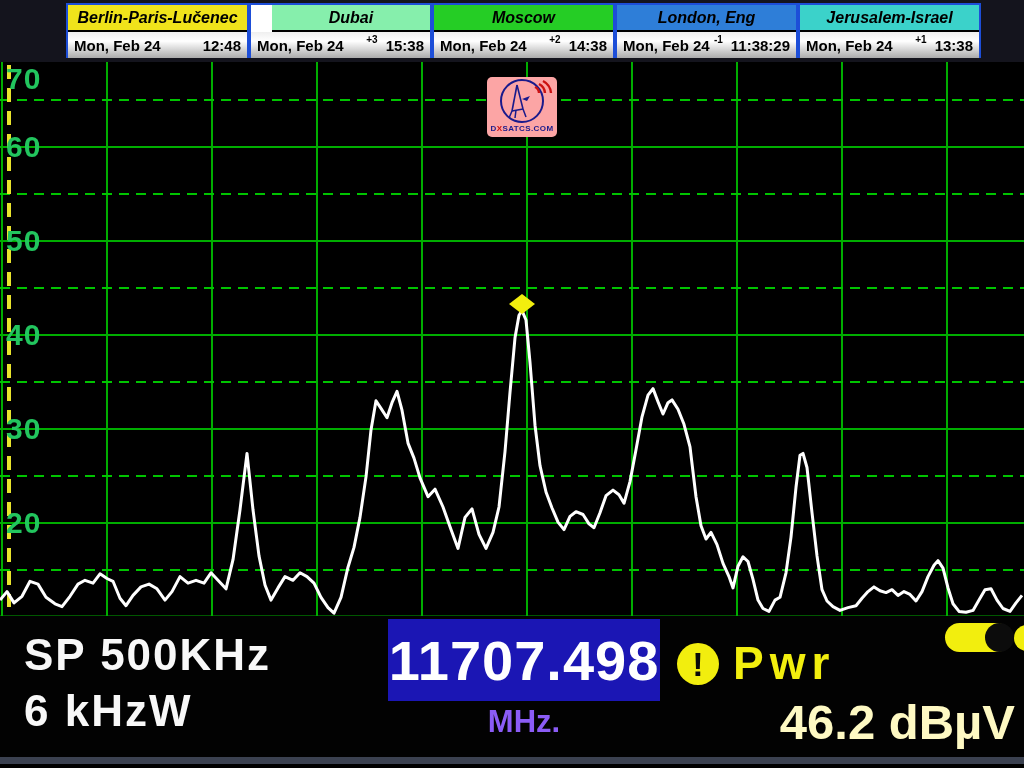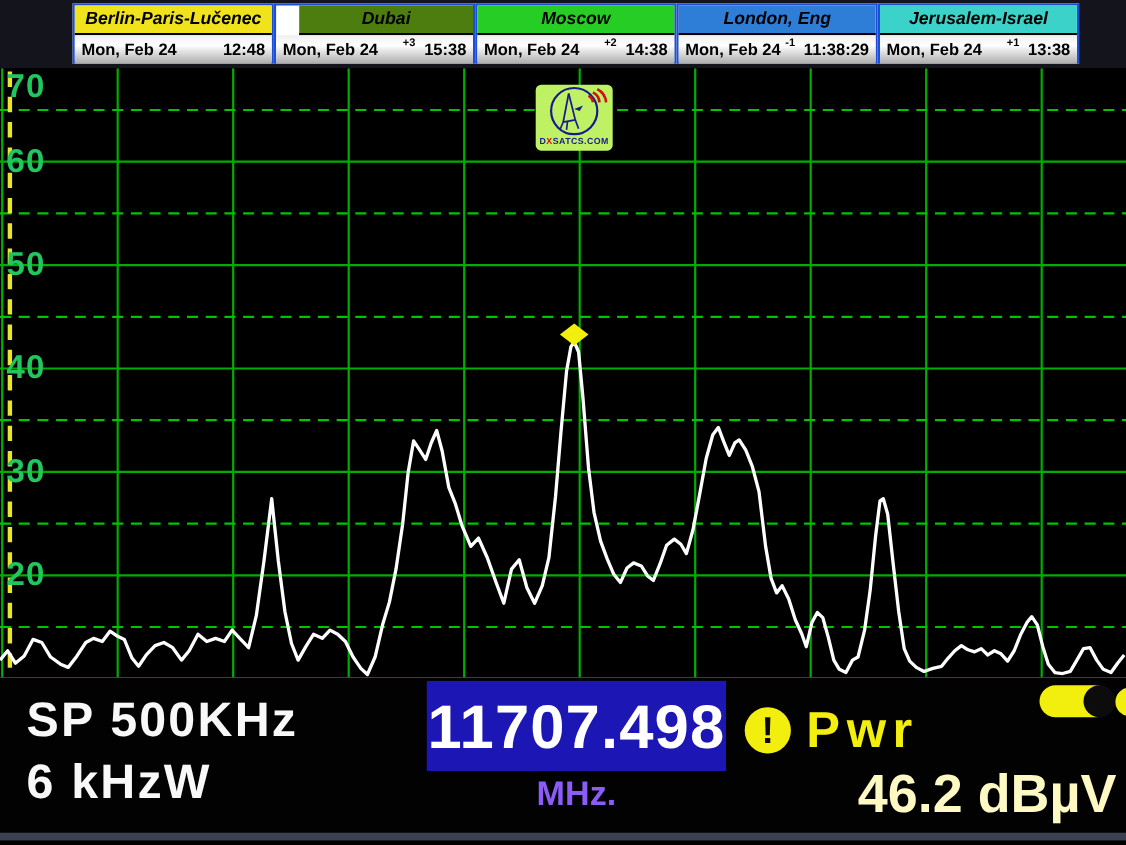--- a/index.html
+++ b/index.html
@@ -14,21 +14,21 @@
   .c-body{height:26px;display:flex;align-items:center;padding:0 6px;
           background:linear-gradient(#efefef,#ffffff 35%,#ababab);
           font-weight:bold;font-size:15px;color:#000;}
   .c-off{margin-left:auto;font-size:10px;font-weight:bold;transform:translateY(-6px);}
   .c-time{margin-left:8px;}
 
   
   .chart{position:absolute;left:0;top:62px;width:1024px;height:558px;background:#000;}
   .ylab{position:absolute;left:6px;color:#22c55e;font-weight:bold;font-size:30px;
         line-height:32px;letter-spacing:1px;}
-  .logo{position:absolute;left:487px;top:15px;width:70px;height:60px;background:#bef264;
+  .logo{position:absolute;left:487px;top:15px;width:70px;height:60px;background:#fca5a5;
         border-radius:5px;display:flex;flex-direction:column;align-items:center;z-index:5;}
   .logo-txt{font-size:8px;font-weight:bold;color:#1a1a8c;line-height:8px;letter-spacing:.4px;}
   .logo-txt .red{color:#cc1111;}
 
   
   .bottombar{position:absolute;left:0;top:616px;width:1024px;height:148px;background:#020202;}
   .sp-line{position:absolute;left:24px;color:#f8f8f8;font-weight:bold;font-size:44px;
            letter-spacing:2px;white-space:nowrap;}
   .freq-box{position:absolute;left:388px;top:3px;width:272px;height:82px;background:#1b16b4;
             color:#fff;font-weight:bold;font-size:56px;display:flex;align-items:center;
@@ -58,21 +58,21 @@
   <div class="topbar">
     <div class="clock" style="left:66px;width:183px;">
       <div class="c-head" style="background: rgb(240, 227, 27);">Berlin-Paris-Lučenec</div>
       <div class="c-body">
         <span>Mon, Feb 24</span>
         <span class="c-off"></span>
         <span class="c-time">12:48</span>
       </div>
     </div>
     <div class="clock" style="left:249px;width:183px;">
-      <div class="c-head" style="background: #4d7c0f; margin-left: 21px;">Dubai</div>
+      <div class="c-head" style="background: #86efac; margin-left: 21px;">Dubai</div>
       <div class="c-body">
         <span>Mon, Feb 24</span>
         <span class="c-off">+3</span>
         <span class="c-time">15:38</span>
       </div>
     </div>
     <div class="clock" style="left:432px;width:183px;">
       <div class="c-head" style="background: rgb(37, 205, 37);">Moscow</div>
       <div class="c-body">
         <span>Mon, Feb 24</span>

